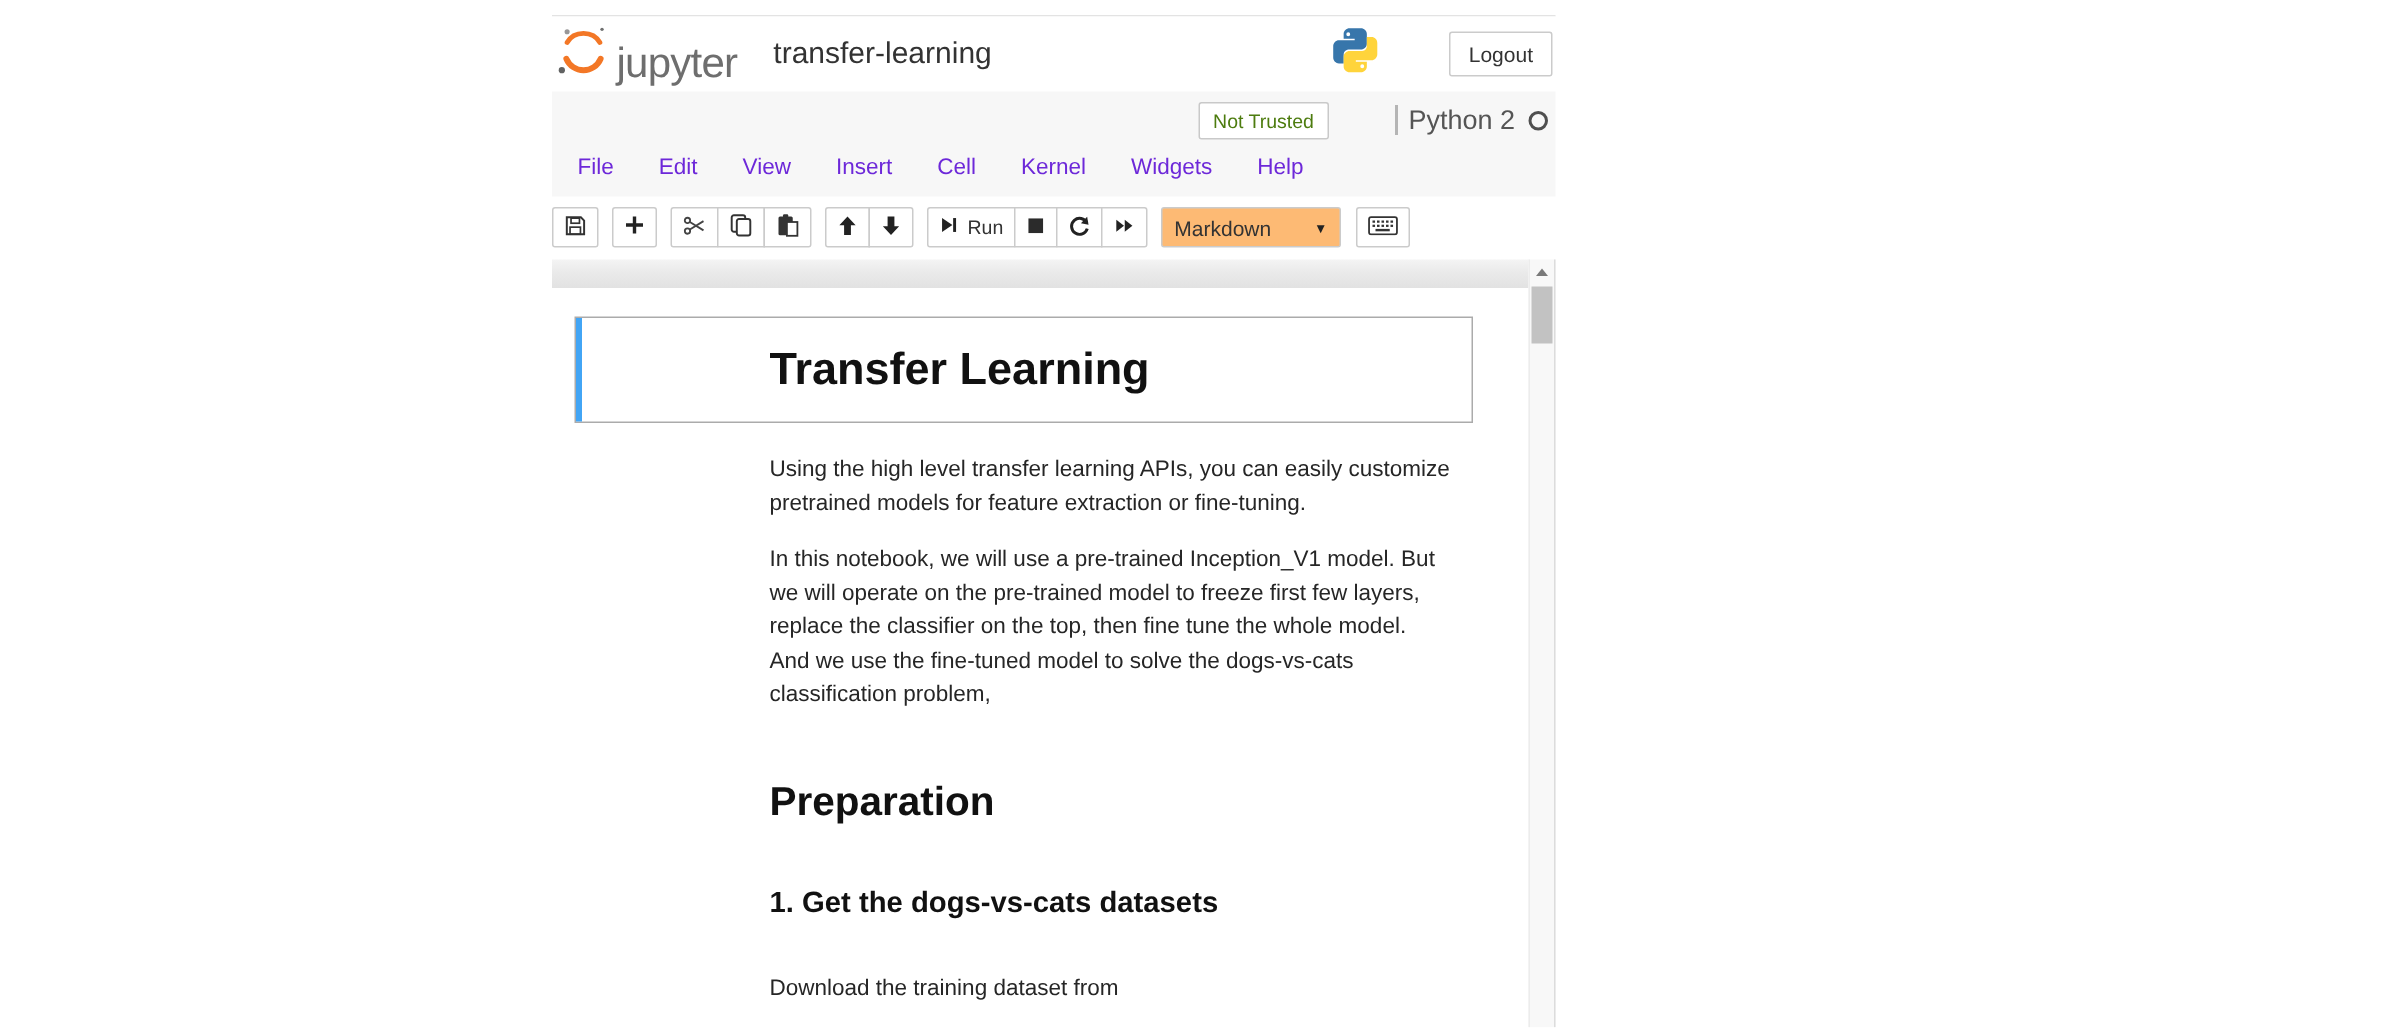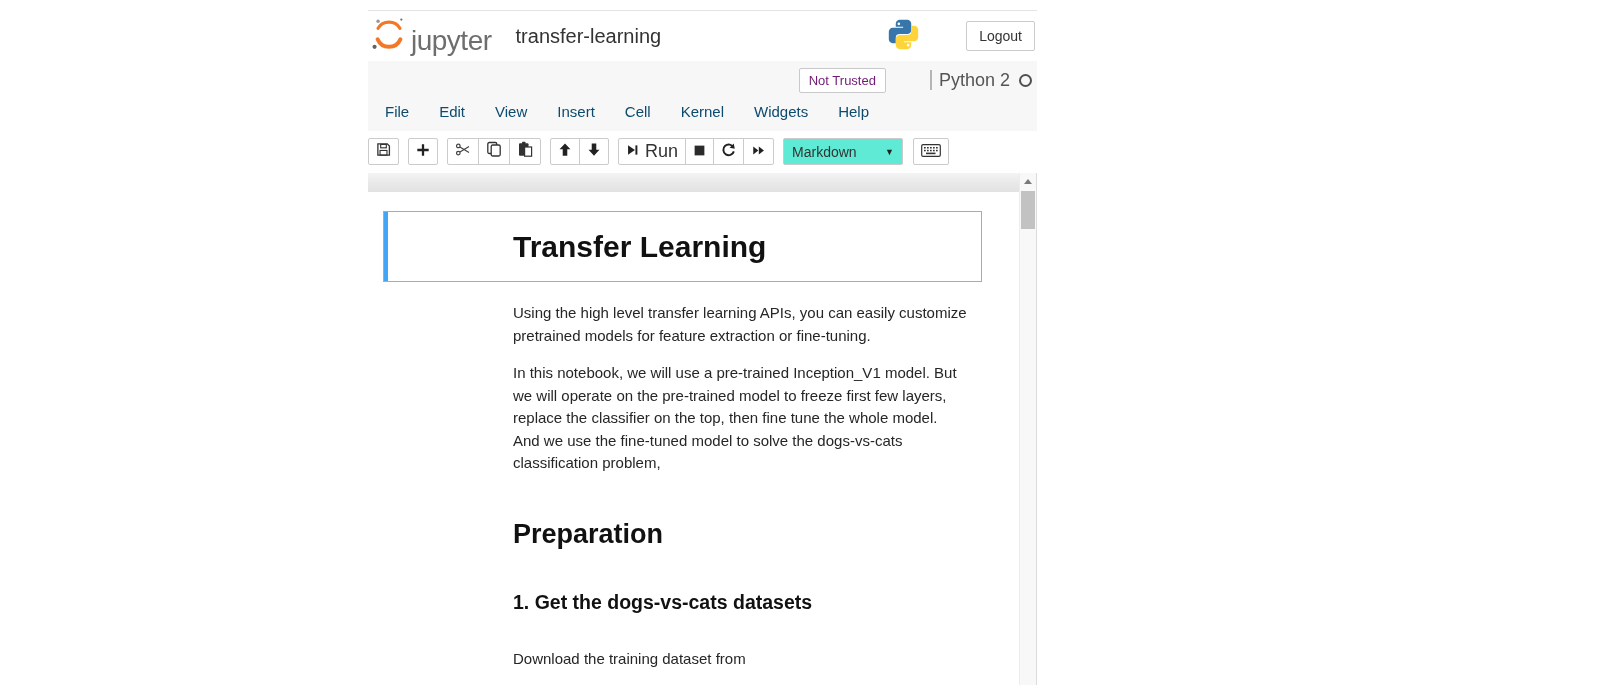--- a/index.html
+++ b/index.html
@@ -14,37 +14,37 @@
   .logo-text { font-size:28px; color:#6e6e6e; letter-spacing:-0.5px; margin-left:3px; line-height:34px; }
   .nb-title { font-size:20px; color:#333; margin-left:24px; }
   .header-right { margin-left:auto; display:flex; align-items:center; }
   .python-icon { margin-right:46px; display:block; }
   .logout-btn { border:1px solid #cbcbcb; background:#fff; color:#333; font-size:14px;
     padding:6px 12px; border-radius:2px; font-family:inherit; cursor:pointer; }
 
   
   .menubar { position:relative; height:70px; background:#f7f7f7; }
   .trust-row { position:absolute; top:6px; right:5px; display:flex; align-items:center; height:26px; }
-  .not-trusted { border:1px solid #c9c9c9; background:#fff; color:#701a75; font-size:13px;
+  .not-trusted { border:1px solid #c9c9c9; background:#fff; color:#4d7c0f; font-size:13px;
     padding:4px 9px; border-radius:2px; margin-right:44px; cursor:default; }
   .kernel-sep { width:2px; height:20px; background:#b5b5b5; margin-right:7px; }
   .kernel-name { font-size:18px; color:#555; margin-right:9px; }
   .kernel-circle { width:13px; height:13px; border:2px solid #4f4f4f; border-radius:50%; }
-  .menu-row { position:absolute; left:2px; bottom:7px; display:flex; font-size:15px; color:#0c4a6e; }
+  .menu-row { position:absolute; left:2px; bottom:7px; display:flex; font-size:15px; color:#6d28d9; }
   .menu-item { padding:4px 15px; cursor:pointer; }
 
   
   .toolbar { height:42px; background:#fff; display:flex; align-items:flex-start; padding-top:7px; }
   .btn-group { display:flex; margin-right:9px; }
   .tbtn { height:27px; min-width:29px; padding:0 7px; background:#fff; border:1px solid #cbcbcb;
     border-radius:2px; display:flex; align-items:center; justify-content:center; gap:6px;
-    color:#333; font-size:18px; font-family:inherit; cursor:pointer; }
+    color:#333; font-size:13px; font-family:inherit; cursor:pointer; }
   .btn-group .tbtn + .tbtn { margin-left:-1px; border-top-left-radius:0; border-bottom-left-radius:0; }
   .btn-group .tbtn:not(:last-child){ border-top-right-radius:0; border-bottom-right-radius:0; }
-  .cell-type-select { width:120px; height:27px; border:1px solid #cbcbcb; border-radius:2px; background:#5eead4;
+  .cell-type-select { width:120px; height:27px; border:1px solid #cbcbcb; border-radius:2px; background:#fdba74;
     display:flex; align-items:center; justify-content:space-between; padding:0 8px; font-size:14px; color:#333;
     margin-right:10px; cursor:pointer; }
   .select-caret { font-size:9px; color:#222; }
 
   
   .nb-strip { position:absolute; left:0; top:162px; width:651px; height:19px;
     background:linear-gradient(180deg,#f4f4f4 0%,#eaeaea 45%,#e2e2e2 100%); }
   .notebook { position:absolute; left:0; top:181px; width:651px; bottom:0; background:#fff; padding-left:15px; }
   .cell { width:599px; border:1px solid transparent; padding:0 14px 0 129px; position:relative; cursor:pointer; }
   .cell.selected { border-color:#ababab; padding-top:12px; padding-bottom:12px; }

